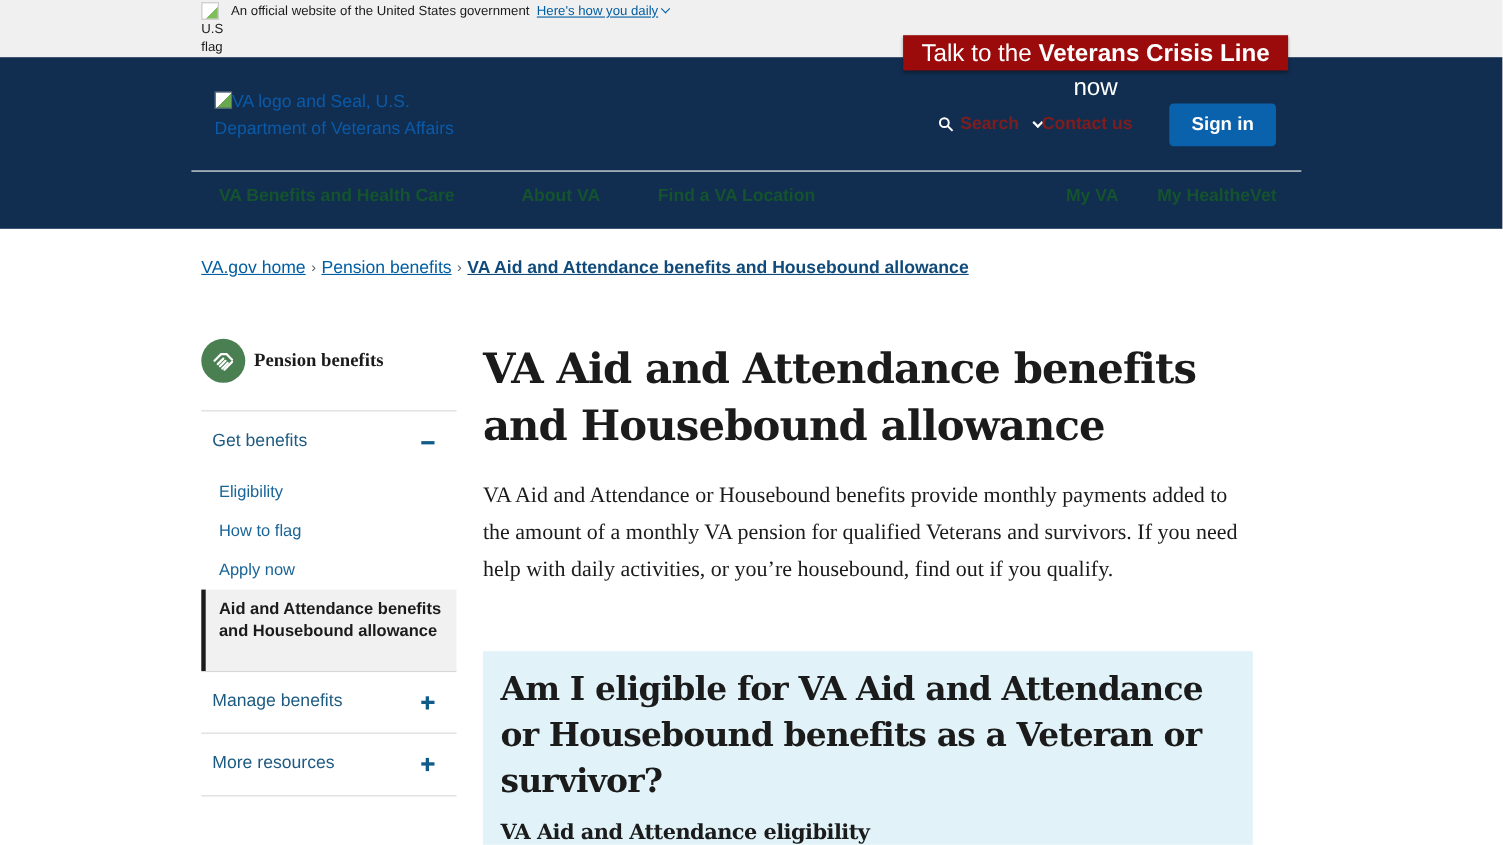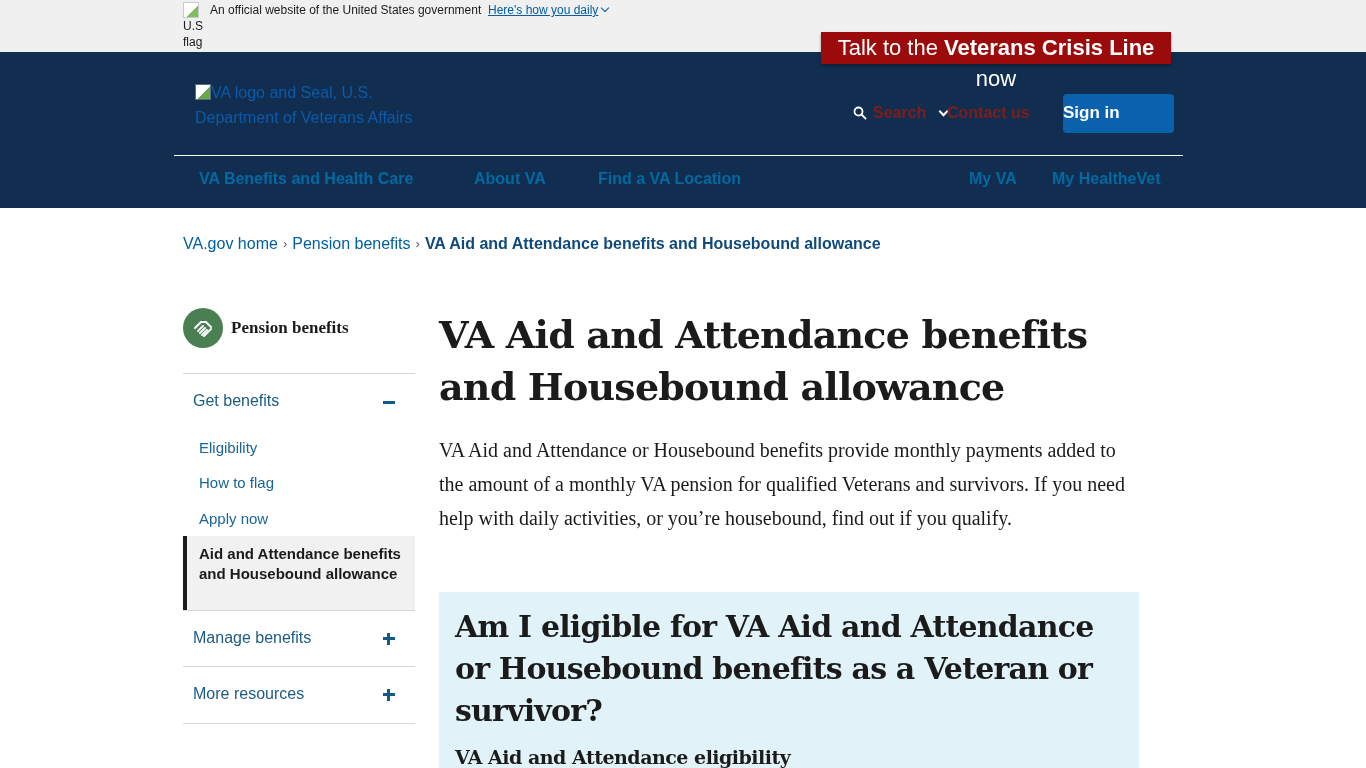--- a/index.html
+++ b/index.html
@@ -19,27 +19,27 @@
     .header { position: absolute; left: 0; top: 52px; width: 1366px; height: 156px; background: #112e51; }
     .crisis { position: absolute; left: 821px; top: 32px; width: 350px; height: 32px; background: #981b1e; background: #9b0b0b; color: #fff; font-size: 22px; text-align: center; line-height: 31px; box-shadow: 0 2px 3px rgba(0,0,0,.35); z-index: 3; cursor: pointer; }
     .crisis b { font-weight: bold; }
     .logo-alt { position: absolute; left: 195px; top: 80px; width: 260px; font-size: 16px; line-height: 25px; color: #0b5aa8; }
     .logo-alt .broken { display: inline-block; width: 16px; height: 16px; vertical-align: -2px; border: 1px solid #5b6b80; background: linear-gradient(135deg,#fff 55%,#6aa84f 55%); margin-right: 0; }
     .util { position: absolute; top: 94px; height: 38px; display: flex; align-items: center; color: #7f1d1d; font-weight: bold; font-size: 16px; }
     .search-btn { left: 853px; cursor: pointer; }
     .search-btn svg { margin-right: 6px; }
     .search-btn .chev { display: inline-block; width: 7px; height: 7px; border-right: 2px solid #fff; border-bottom: 2px solid #fff; transform: rotate(45deg); margin-left: 14px; position: relative; top: -2px; }
     .contact { left: 947px; cursor: pointer; }
-    .signin { position: absolute; left: 1063px; top: 94px; width: 111px; height: 39px; background: #0071bb; background: #0a62ad; border-radius: 4px; color: #fff; font-weight: bold; font-size: 17px; text-align: left; line-height: 37px; cursor: pointer; }
+    .signin { position: absolute; left: 1063px; top: 94px; width: 97px; height: 39px; background: #0071bb; background: #0a62ad; border-radius: 4px; color: #fff; font-weight: bold; font-size: 17px; text-align: center; line-height: 37px; cursor: pointer; }
     .header-rule { position: absolute; left: 174px; top: 155px; width: 1009px; height: 1px; background: #ffffff; }
-    .mainnav { position: absolute; top: 170px; height: 24px; color: #0369a1; font-weight: bold; font-size: 16px; cursor: pointer; white-space: nowrap; }
+    .mainnav { position: absolute; top: 170px; height: 24px; color: #14532d; font-weight: bold; font-size: 16px; cursor: pointer; white-space: nowrap; }
 
     
     .breadcrumb { position: absolute; left: 183px; top: 235px; font-size: 16px; white-space: nowrap; }
-    .breadcrumb a { color: #005ea2; cursor: pointer; }
+    .breadcrumb a { color: #005ea2; text-decoration: underline; cursor: pointer; }
     .breadcrumb a.current { font-weight: bold; color: #0b4f7d; color: #1a4480; color: #0f4a7a; }
     .breadcrumb .sep { color: #5b616b; margin: 0 5px; font-size: 13px; position: relative; top: -1px; }
 
     
     .side-head { position: absolute; left: 183px; top: 308px; display: flex; align-items: center; }
     .side-icon { width: 40px; height: 40px; border-radius: 50%; background: #4b7e54; background: #4a7f52; display: flex; align-items: center; justify-content: center; }
     .side-title { margin-left: 8px; font-family: "Liberation Serif", serif; font-weight: bold; font-size: 17px; color: #1b1b1b; }
     .side-rule { position: absolute; left: 183px; width: 232px; height: 1px; background: #d6d7d9; }
     .side-section { position: absolute; left: 193px; font-size: 16px; color: #0b5a8c; color: #1d5a82; cursor: pointer; }
     .side-toggle { position: absolute; left: 382px; width: 14px; height: 14px; cursor: pointer; }

